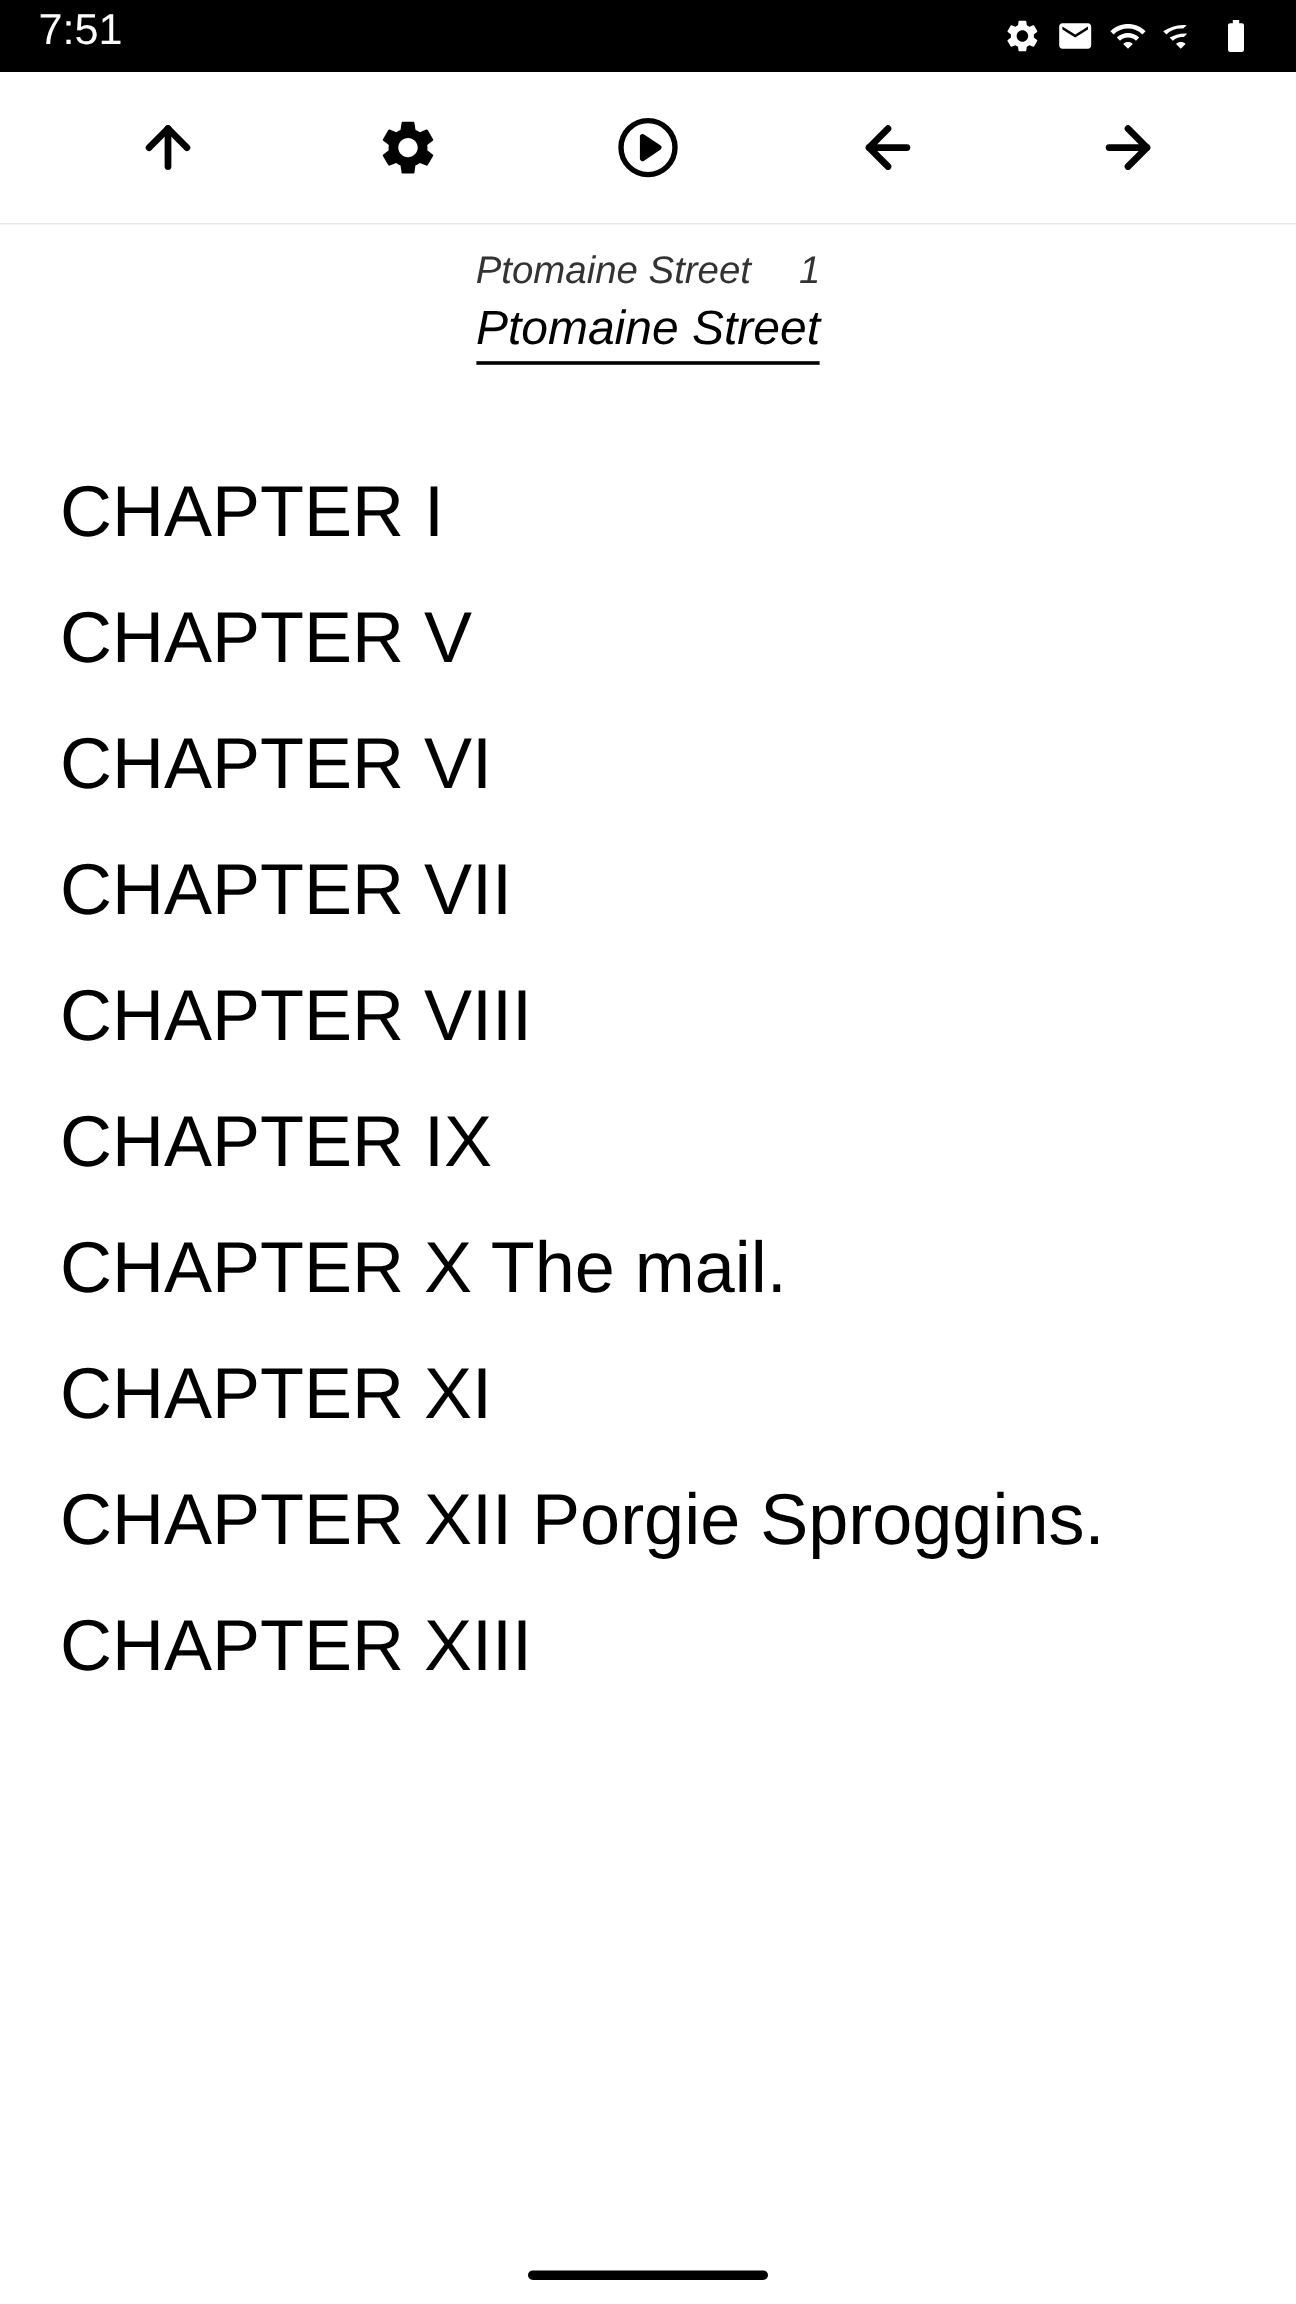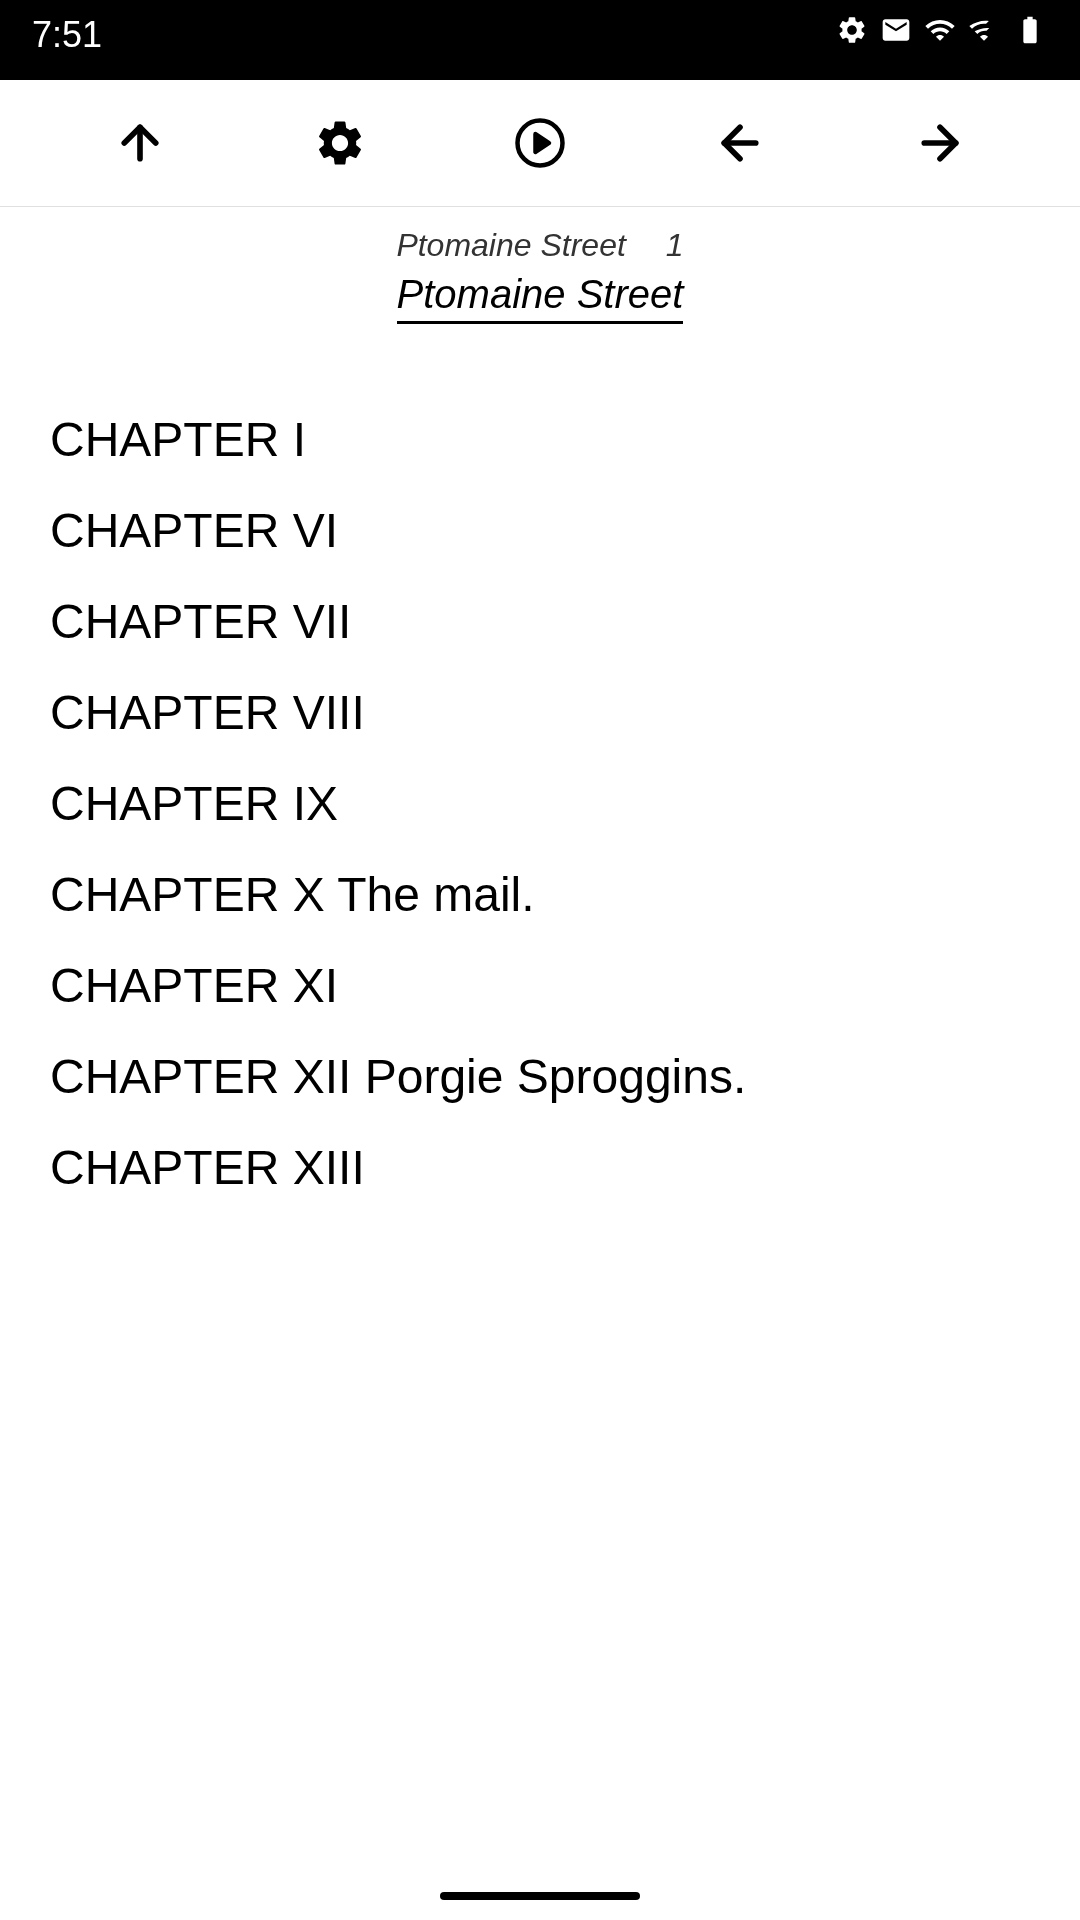--- a/index.html
+++ b/index.html
@@ -17,23 +17,23 @@
       display: flex;
       flex-direction: column;
     }
 
     
     .status-bar {
       background: #000000;
       color: #ffffff;
       display: flex;
       justify-content: space-between;
-      align-items: flex-start;
+      align-items: flex-end;
       padding: 14px 32px;
-      height: 80px;
+      height: 60px;
     }
 
     .status-time {
       font-size: 36px;
       font-weight: 500;
       color: #ffffff;
     }
 
     .status-icons {
       display: flex;
@@ -101,21 +101,21 @@
 
     
     .chapter-list {
       padding: 60px 50px 40px;
       display: flex;
       flex-direction: column;
       gap: 0;
     }
 
     .chapter-item {
-      font-size: 48px;
+      font-size: 60px;
       font-weight: 400;
       color: #000;
       padding: 18px 0;
       cursor: pointer;
       font-family: sans-serif;
     }
 
     
     .home-indicator {
       margin-top: auto;
@@ -196,20 +196,21 @@
   <div class="header-top">
     <span class="book-title-small">Ptomaine Street</span>
     <span class="page-number">1</span>
   </div>
   <span class="book-title-large">Ptomaine Street</span>
 </div>
 
 <div class="chapter-list">
 
 <div class="chapter-item">CHAPTER I</div>
+    <div class="chapter-item">CHAPTER V</div>
     <div class="chapter-item">CHAPTER VI</div>
     <div class="chapter-item">CHAPTER VII</div>
     <div class="chapter-item">CHAPTER VIII</div>
     <div class="chapter-item">CHAPTER IX</div>
     <div class="chapter-item">CHAPTER X The mail.</div>
     <div class="chapter-item">CHAPTER XI</div>
     <div class="chapter-item">CHAPTER XII Porgie Sproggins.</div>
     <div class="chapter-item">CHAPTER XIII</div>
   </div>
 

